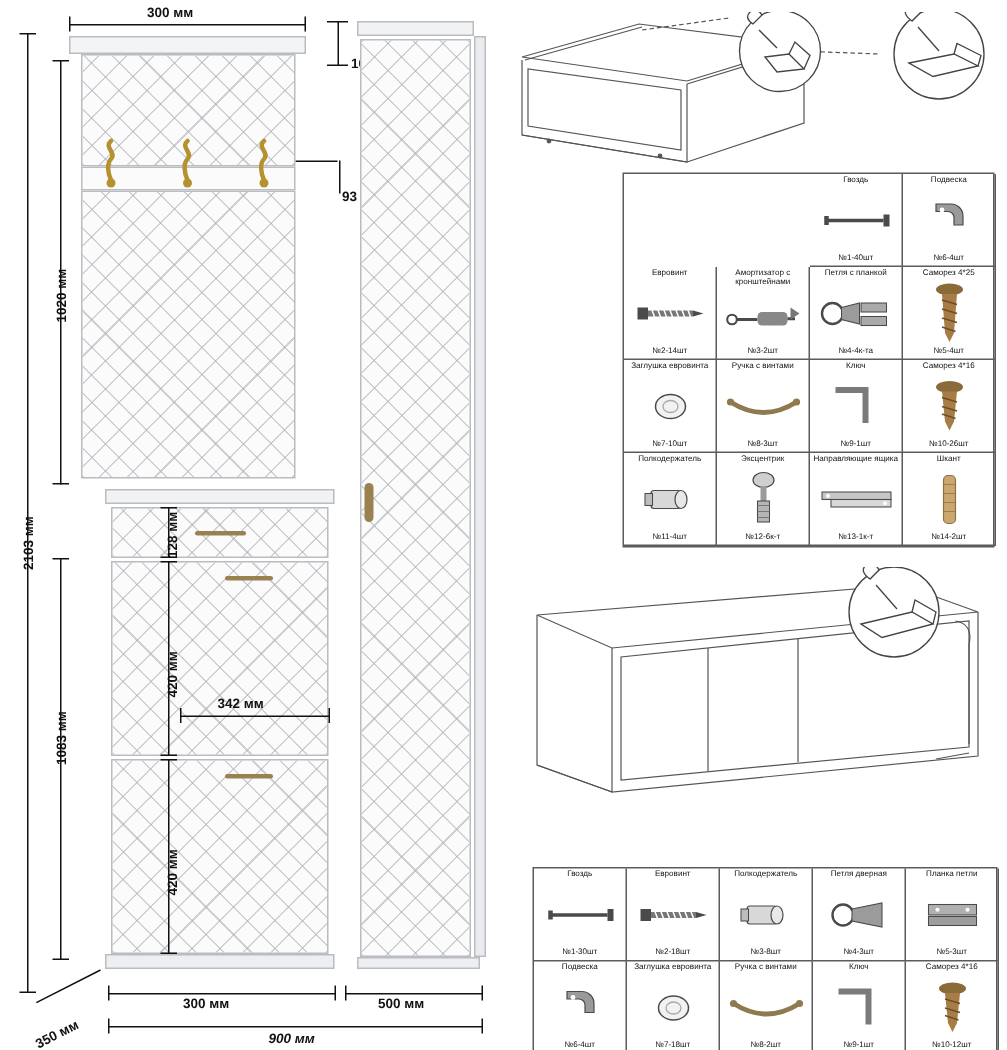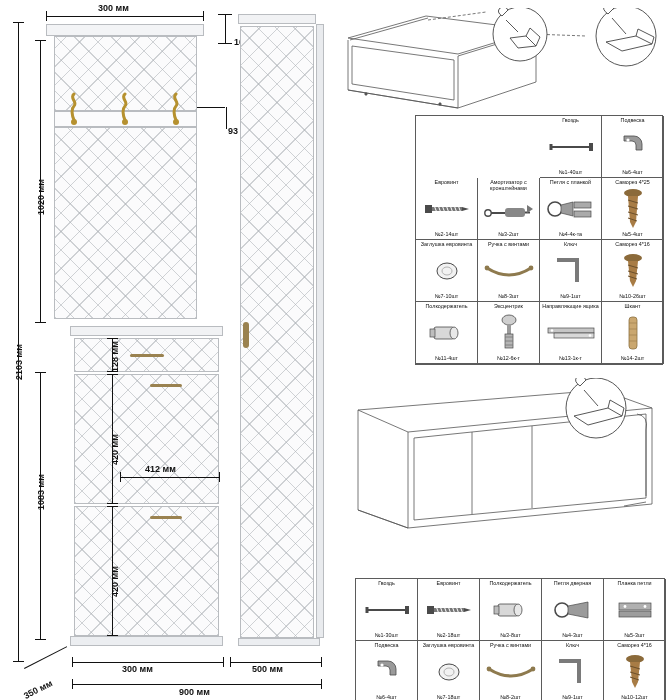--- a/index.html
+++ b/index.html
@@ -125,39 +125,39 @@
     <div class="lbl v" style="left:110px;top:465px;">420 мм</div>
 
     <div class="dim-line vline" style="left:112px;top:506px;height:130px;"></div>
     <div class="tickh" style="left:107px;top:506px;width:11px;"></div>
     <div class="tickh" style="left:107px;top:635px;width:11px;"></div>
     <div class="lbl v" style="left:110px;top:597px;">420 мм</div>
 
     <div class="dim-line hline" style="left:120px;top:477px;width:100px;"></div>
     <div class="tick" style="left:120px;top:472px;height:10px;"></div>
     <div class="tick" style="left:219px;top:472px;height:10px;"></div>
-    <div class="lbl" style="left:145px;top:464px;">412 мм</div>
+    <div class="lbl" style="left:145px;top:464px;">342 мм</div>
 
     <div class="dim-line hline" style="left:24px;top:668px;width:48px;transform:rotate(-27deg);transform-origin:0 0;"></div>
     <div class="lbl" style="left:22px;top:692px;transform:rotate(-27deg);transform-origin:0 0;">350 мм</div>
 
     <div class="dim-line hline" style="left:72px;top:662px;width:152px;"></div>
     <div class="tick" style="left:72px;top:657px;height:10px;"></div>
     <div class="tick" style="left:223px;top:657px;height:10px;"></div>
     <div class="lbl" style="left:122px;top:664px;">300 мм</div>
 
     <div class="dim-line hline" style="left:230px;top:662px;width:92px;"></div>
     <div class="tick" style="left:230px;top:657px;height:10px;"></div>
     <div class="tick" style="left:321px;top:657px;height:10px;"></div>
     <div class="lbl" style="left:252px;top:664px;">500 мм</div>
 
     <div class="dim-line hline" style="left:72px;top:684px;width:250px;"></div>
     <div class="tick" style="left:72px;top:679px;height:10px;"></div>
     <div class="tick" style="left:321px;top:679px;height:10px;"></div>
-    <div class="lbl" style="left:179px;top:687px;">900 мм</div>
+    <div class="lbl" style="left:179px;top:687px;font-style:italic;">900 мм</div>
   </div>
 
   <div class="asm" style="left:336px;top:8px;">
     <svg width="330" height="112" viewBox="0 0 330 112">
       <g fill="none" stroke="#555" stroke-width="0.8">
 
         <path d="M12 30 L90 8 L200 22 L122 46 Z"></path>
         <path d="M14 32 L92 10"></path>
 
         <path d="M12 32 L12 82 L122 100 L122 48"></path>

